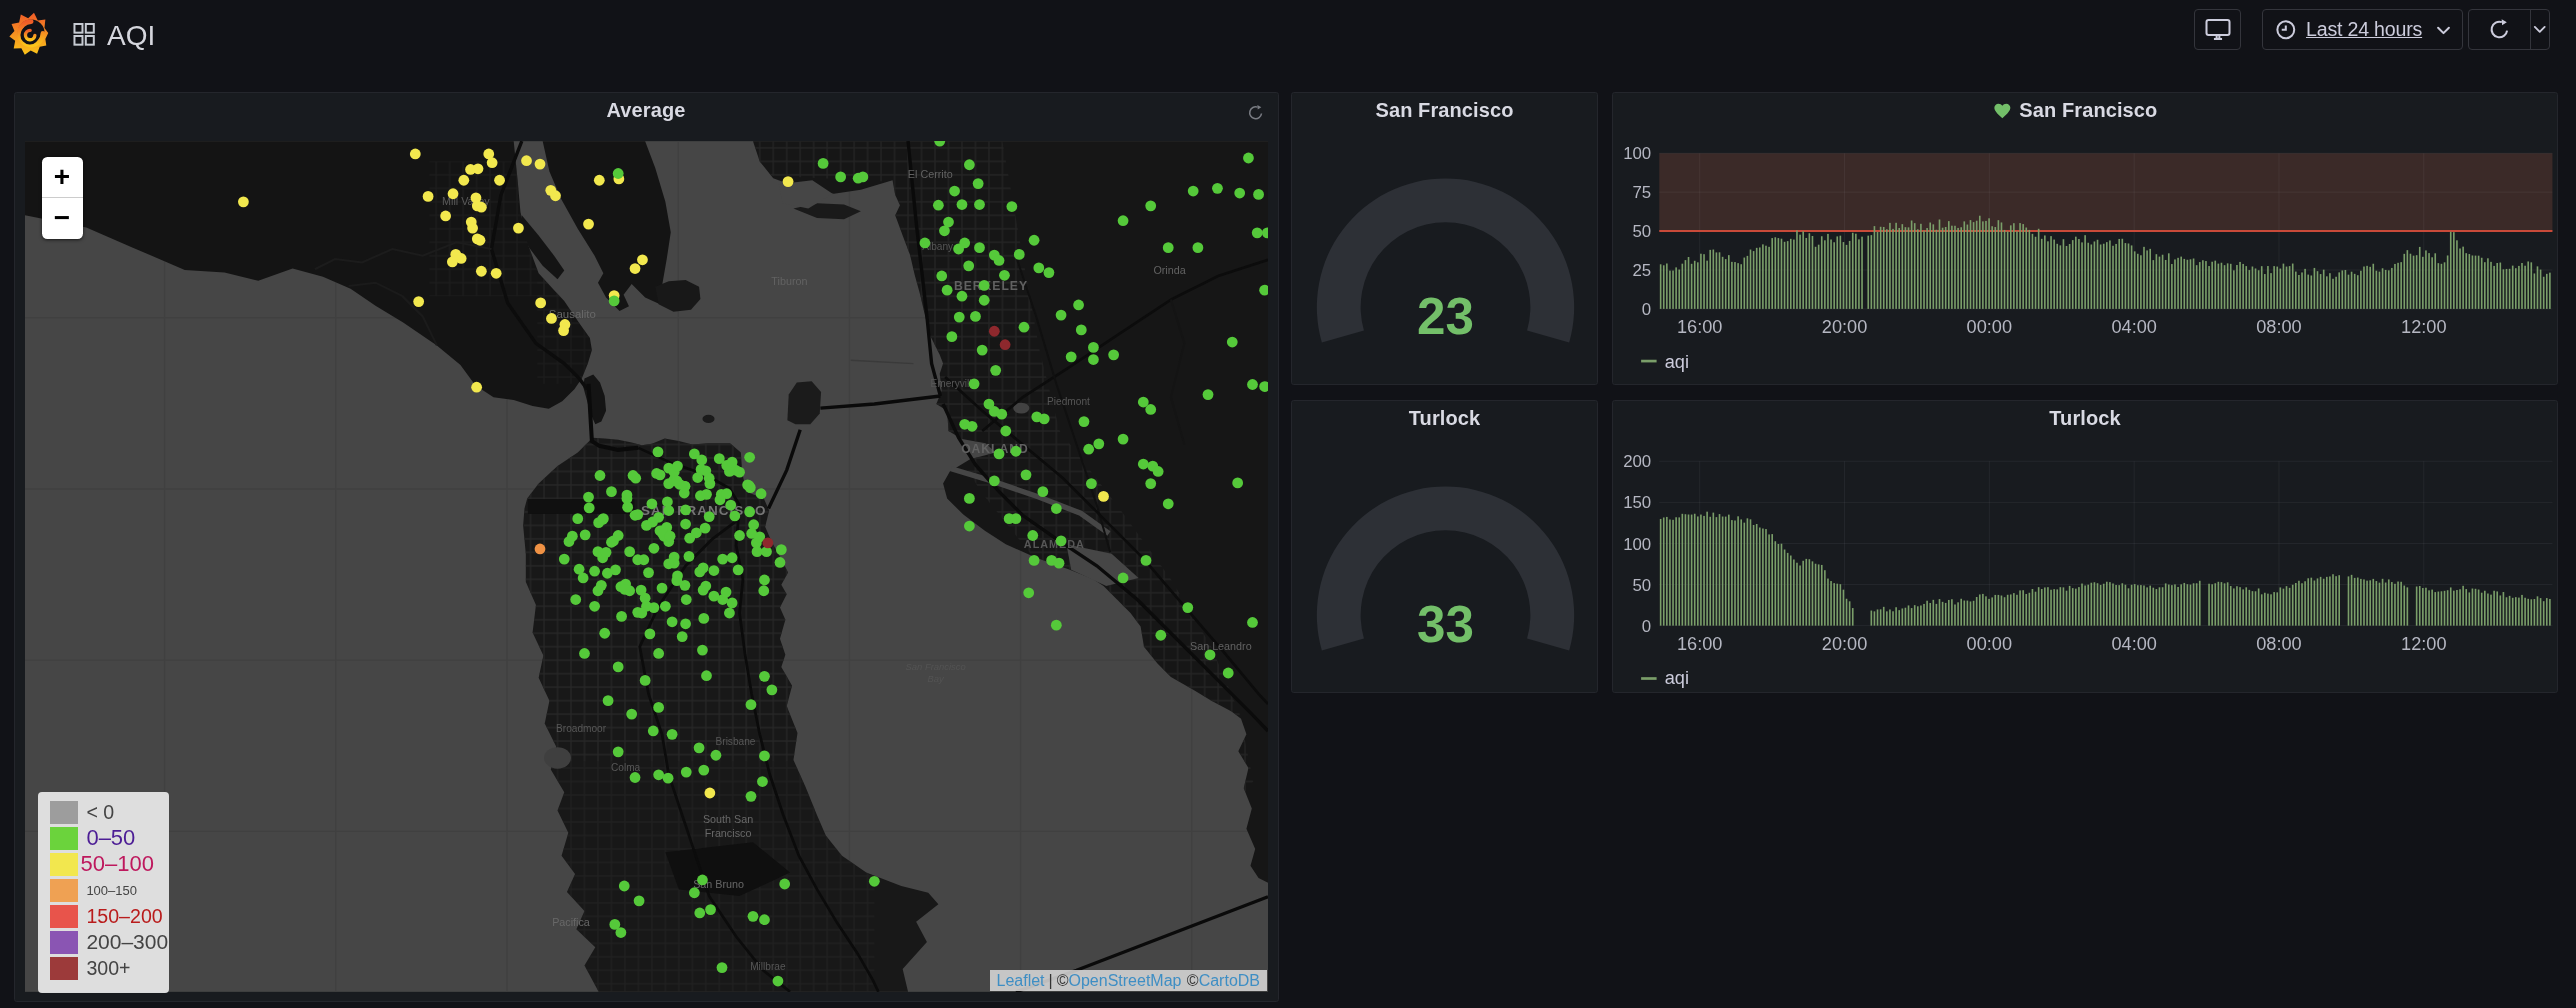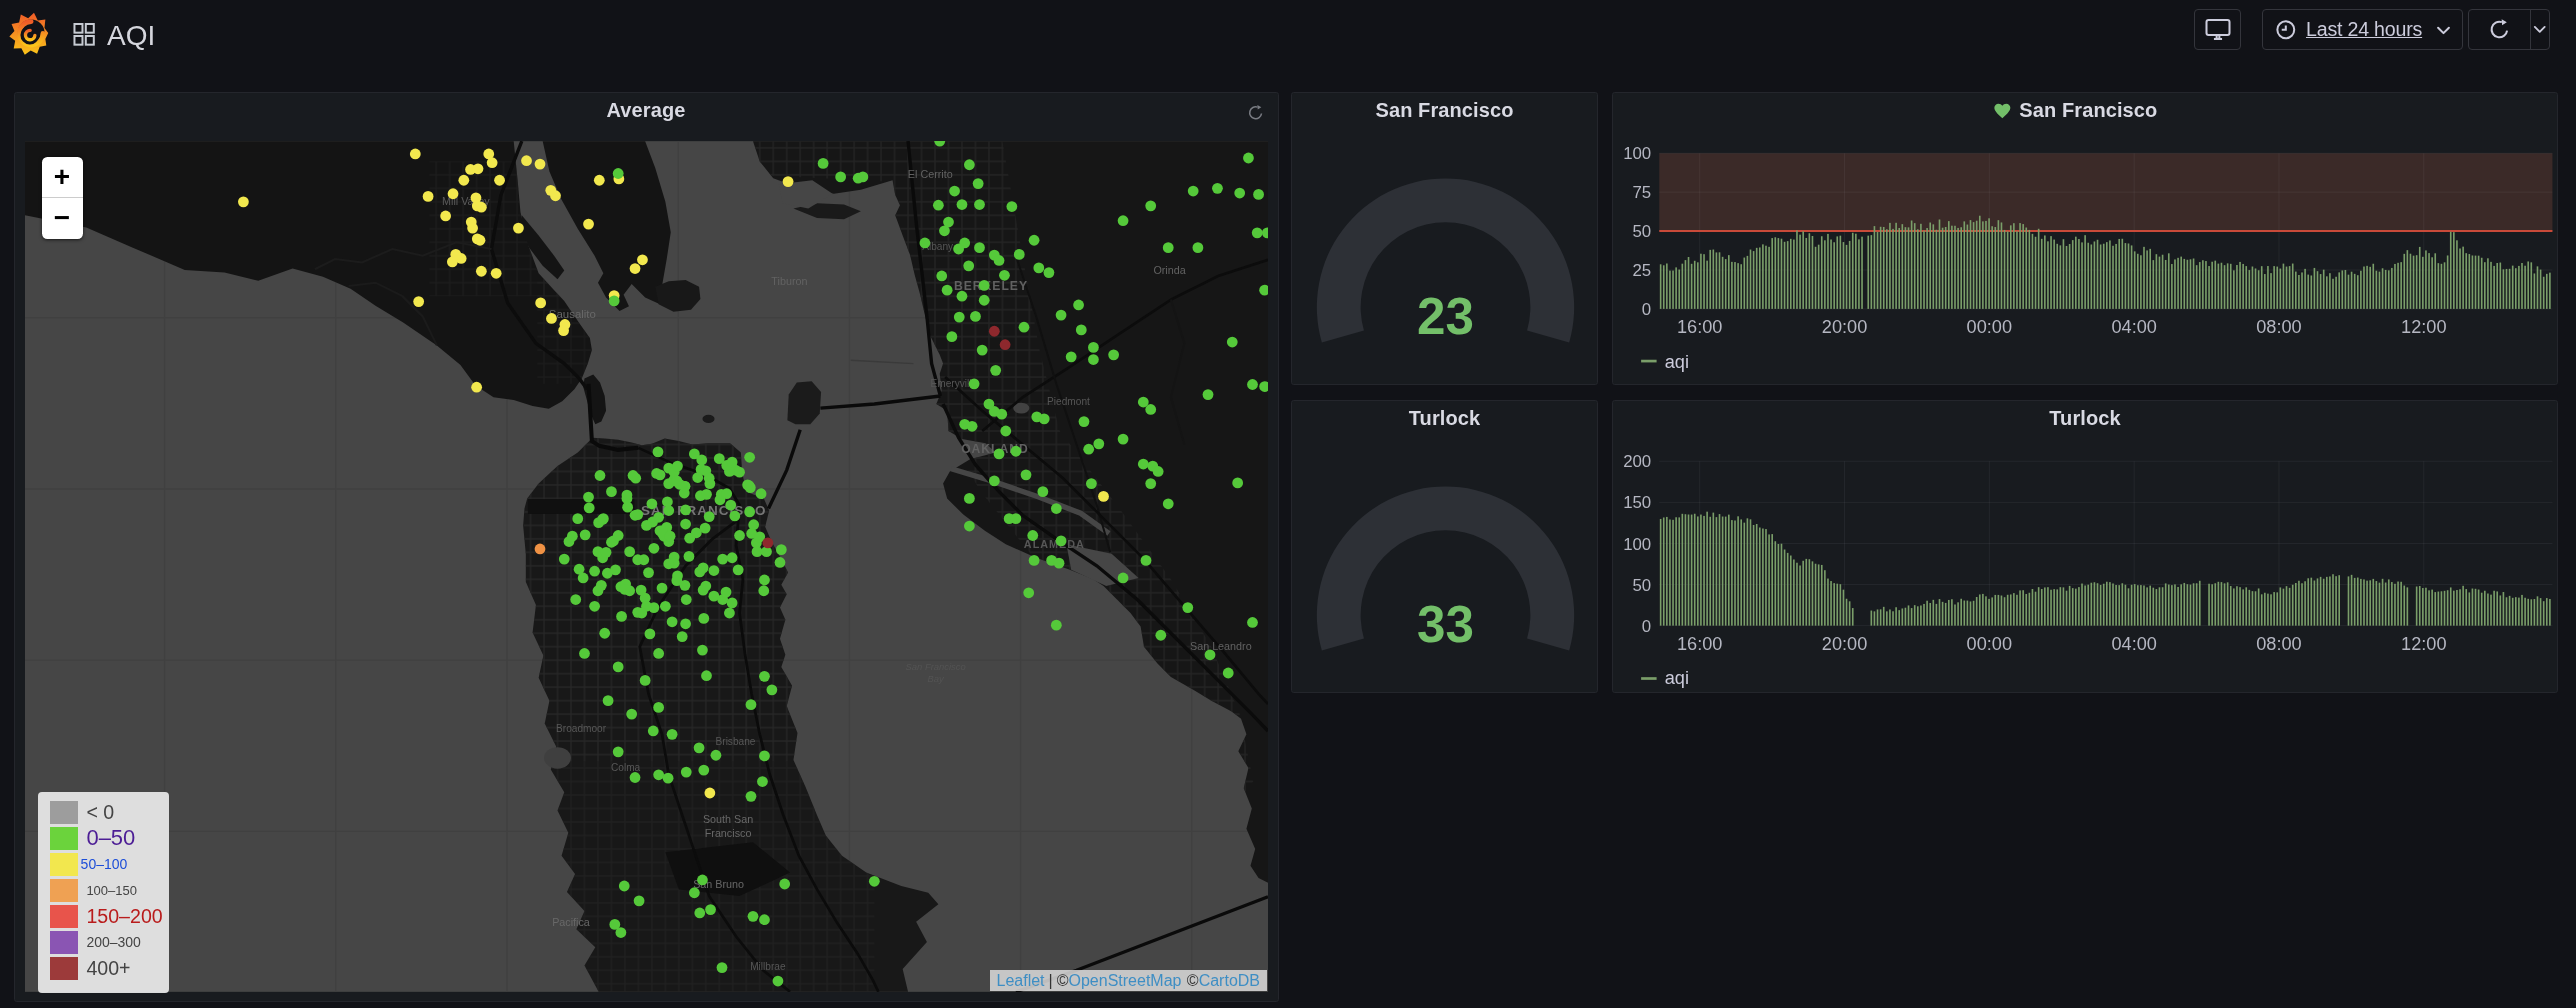--- a/index.html
+++ b/index.html
@@ -528,37 +528,37 @@
       <div style="display:flex;align-items:center;height:26px">
         <div style="width:28px;height:23px;background:#9d9d9d"></div>
         <div style="margin-left:8.8px;font-size:19.6px;color:#444">&lt; 0</div>
       </div>
       <div style="display:flex;align-items:center;height:26px">
         <div style="width:28px;height:23px;background:#6bd33c"></div>
         <div style="margin-left:8.8px;font-size:22px;color:#4c1d95">0–50</div>
       </div>
       <div style="display:flex;align-items:center;height:26px">
         <div style="width:28px;height:23px;background:#f2e74e"></div>
-        <div style="margin-left:3px;font-size:14px;color:#1d4ed8">50–100</div>
+        <div style="margin-left:3px;font-size:22px;color:#be185d">50–100</div>
       </div>
       <div style="display:flex;align-items:center;height:26px">
         <div style="width:28px;height:23px;background:#efa153"></div>
         <div style="margin-left:8.8px;font-size:13px;color:#444">100–150</div>
       </div>
       <div style="display:flex;align-items:center;height:26px">
         <div style="width:28px;height:23px;background:#e8544b"></div>
         <div style="margin-left:8.8px;font-size:19.6px;color:#b91c1c">150–200</div>
       </div>
       <div style="display:flex;align-items:center;height:26px">
         <div style="width:28px;height:23px;background:#8a55b3"></div>
-        <div style="margin-left:8.8px;font-size:14px;color:#444">200–300</div>
+        <div style="margin-left:8.8px;font-size:21px;color:#444">200–300</div>
       </div>
       <div style="display:flex;align-items:center;height:26px">
         <div style="width:28px;height:23px;background:#9c3a3a"></div>
-        <div style="margin-left:8.8px;font-size:19.6px;color:#444">400+</div>
+        <div style="margin-left:8.8px;font-size:19.6px;color:#444">300+</div>
       </div>
     </div>
     <div style="position:absolute;right:10.8px;top:877px;height:21px;background:rgba(221,221,221,0.85);display:flex;align-items:center;padding:0 6.7px;font-size:16px;color:#333">
       <span style="color:#3e8ec4">Leaflet</span>
       <span style="margin:0 4px">|</span>
       <span>© </span>
       <span style="color:#3e8ec4">OpenStreetMap</span>
       <span style="margin-left:5.4px">© </span>
       <span style="color:#3e8ec4">CartoDB</span>
     </div>

